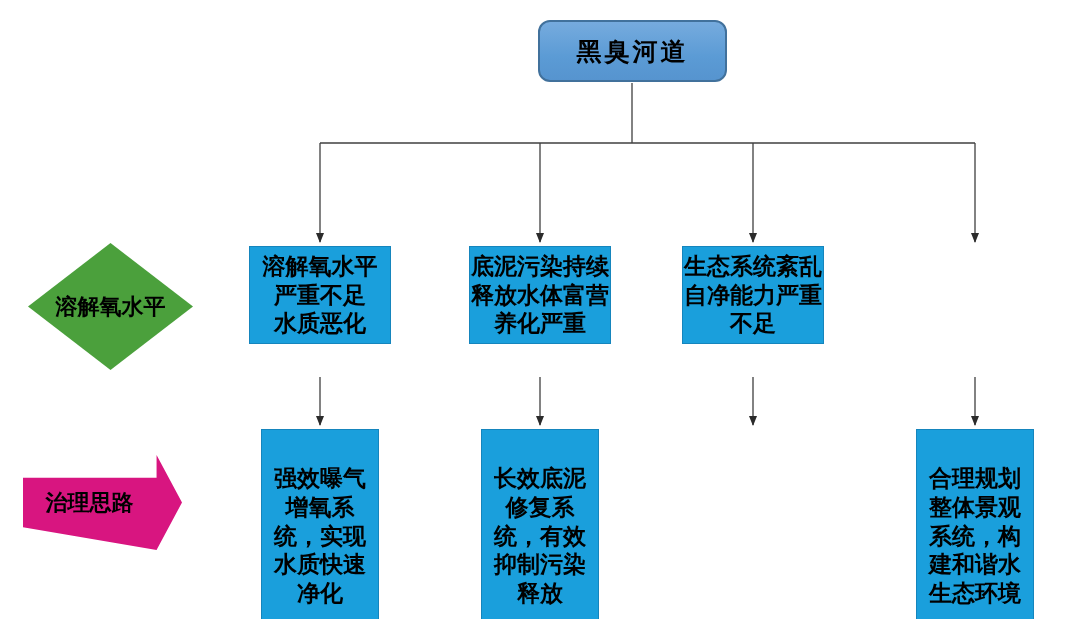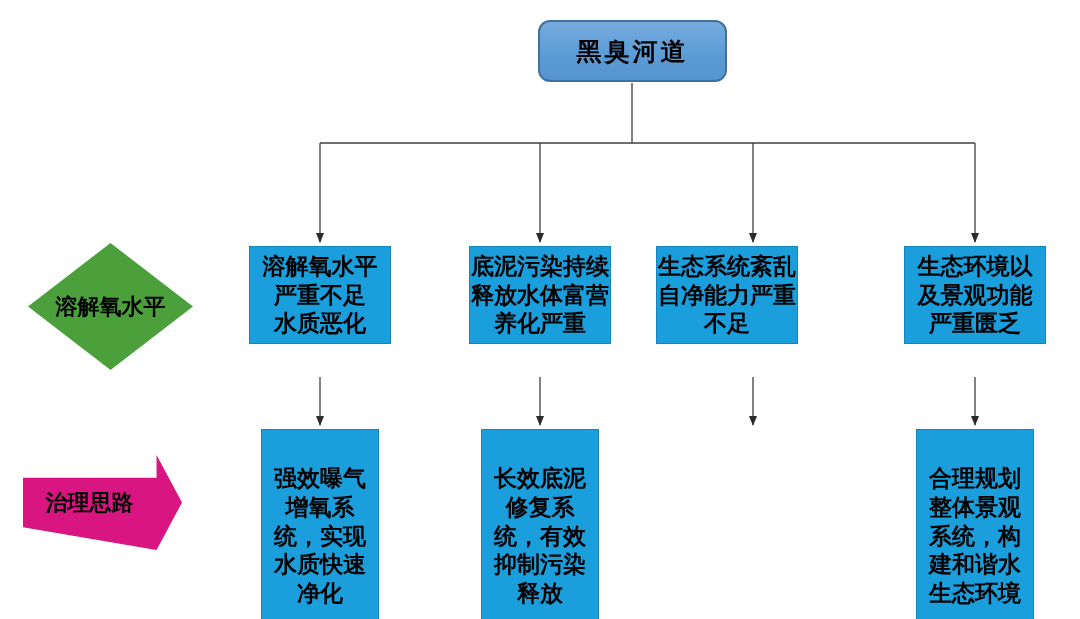--- a/index.html
+++ b/index.html
@@ -17,21 +17,21 @@
     font-family:"Liberation Serif", serif;font-size:25px;font-weight:600;letter-spacing:3px;
   }
 
   .pbox,.sbox{
     position:absolute;box-sizing:border-box;background:#1A9FDC;border:1px solid #1585bd;
     display:flex;align-items:center;justify-content:center;text-align:center;
     font-weight:bold;font-size:23px;line-height:1.26;white-space:pre-line;
   }
   .pbox{top:246px;width:142px;height:98px;}
   .sbox{top:429px;width:118px;height:214px;}
-  .p1{left:249px}.p2{left:469px}.p3{left:656px}.p4{left:904px}
+  .p1{left:249px}.p2{left:469px}.p3{left:682px}.p4{left:904px}
   .s1{left:261px}.s2{left:481px}.s3{left:694px}.s4{left:916px}
 
   .diamond{
     position:absolute;left:28px;top:243px;width:165px;height:127px;background:#4BA03C;
     clip-path:polygon(50% 0,100% 50%,50% 100%,0 50%);
     display:flex;align-items:center;justify-content:center;
     font-size:22px;font-weight:bold;
   }
   .arrowshape{
     position:absolute;left:23px;top:455px;width:159px;height:95px;background:#D81580;
@@ -85,25 +85,20 @@
   <div class="pbox p2">
     <span>底泥污染持续
 释放水体富营
 养化严重</span>
   </div>
   <div class="pbox p3">
     <span>生态系统紊乱
 自净能力严重
 不足</span>
   </div>
-  <div class="pbox p4">
-    <span>生态环境以
-及景观功能
-严重匮乏</span>
-  </div>
 
   <div class="sbox s1">
     <span>强效曝气
 增氧系
 统，实现
 水质快速
 净化</span>
   </div>
   <div class="sbox s2">
     <span>长效底泥

